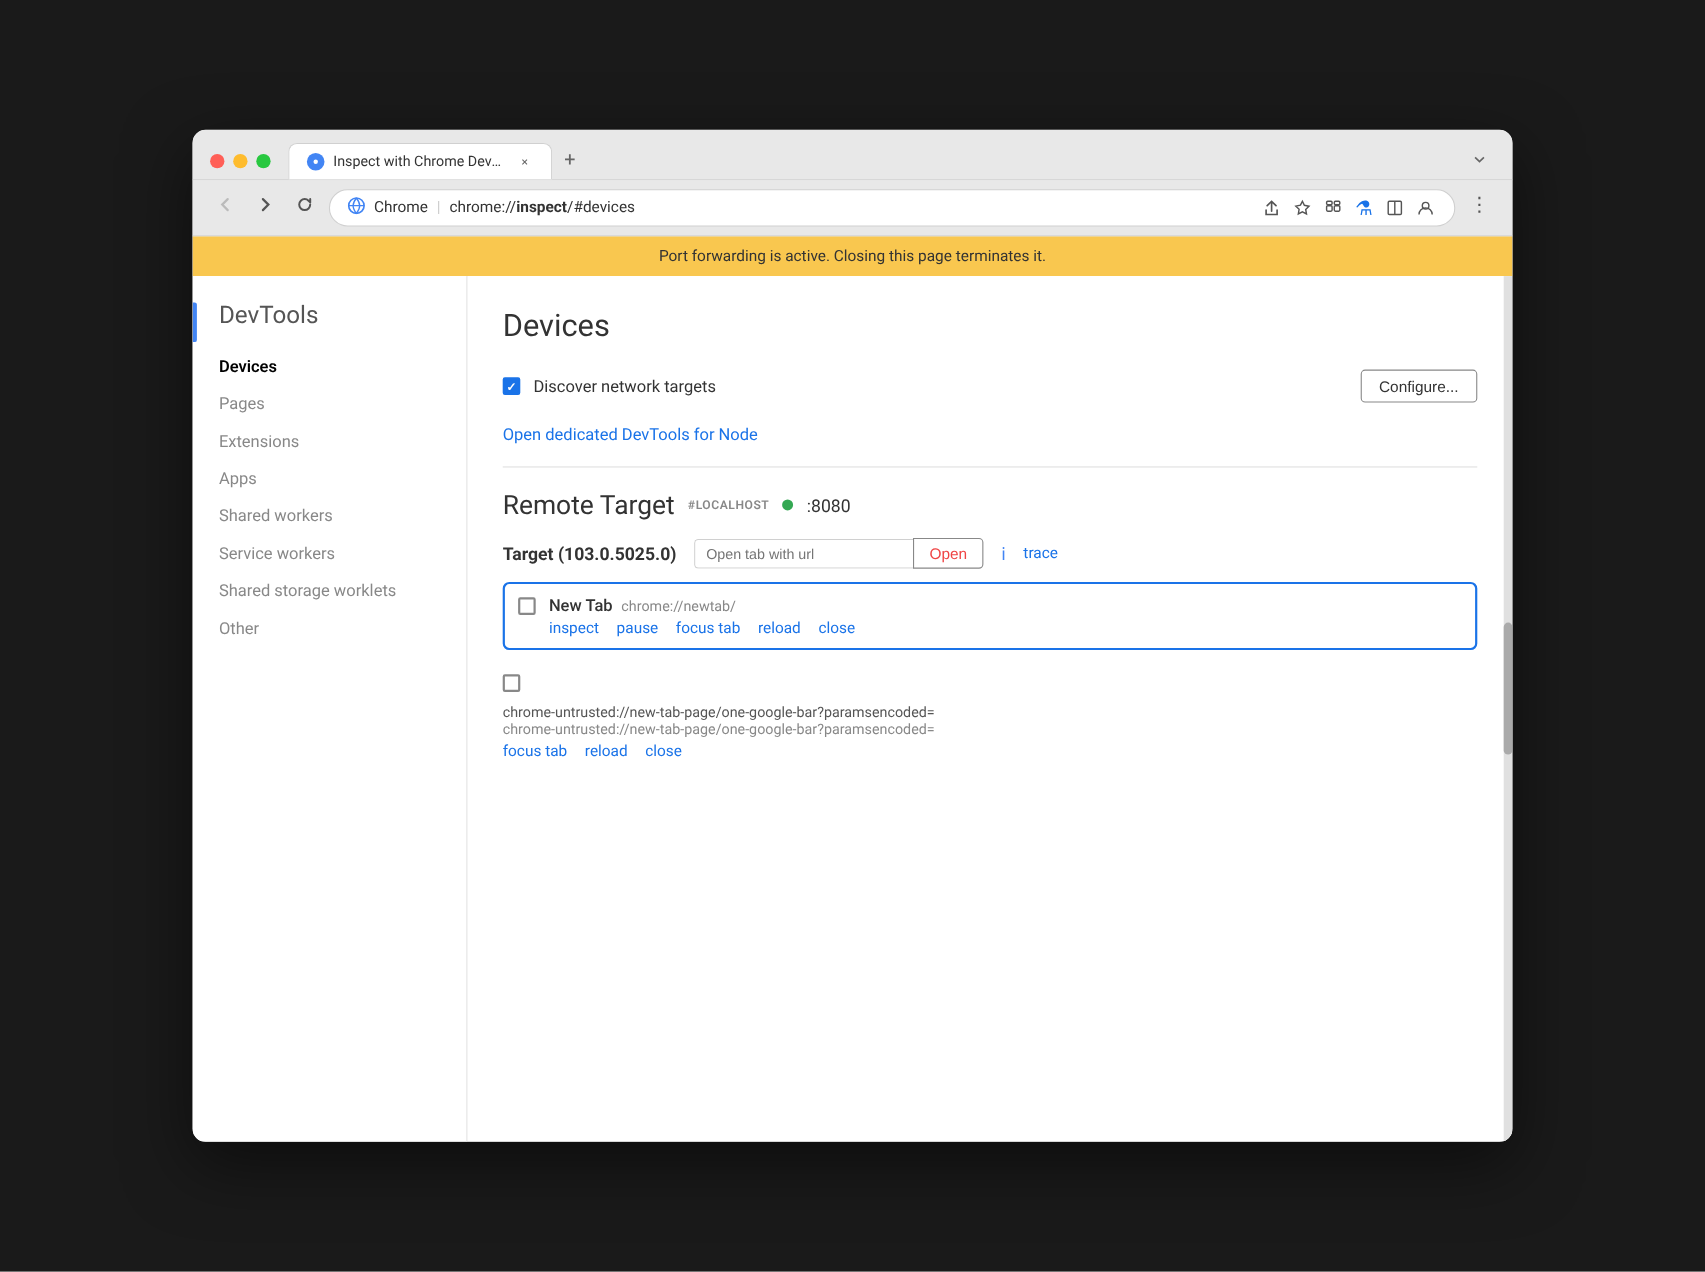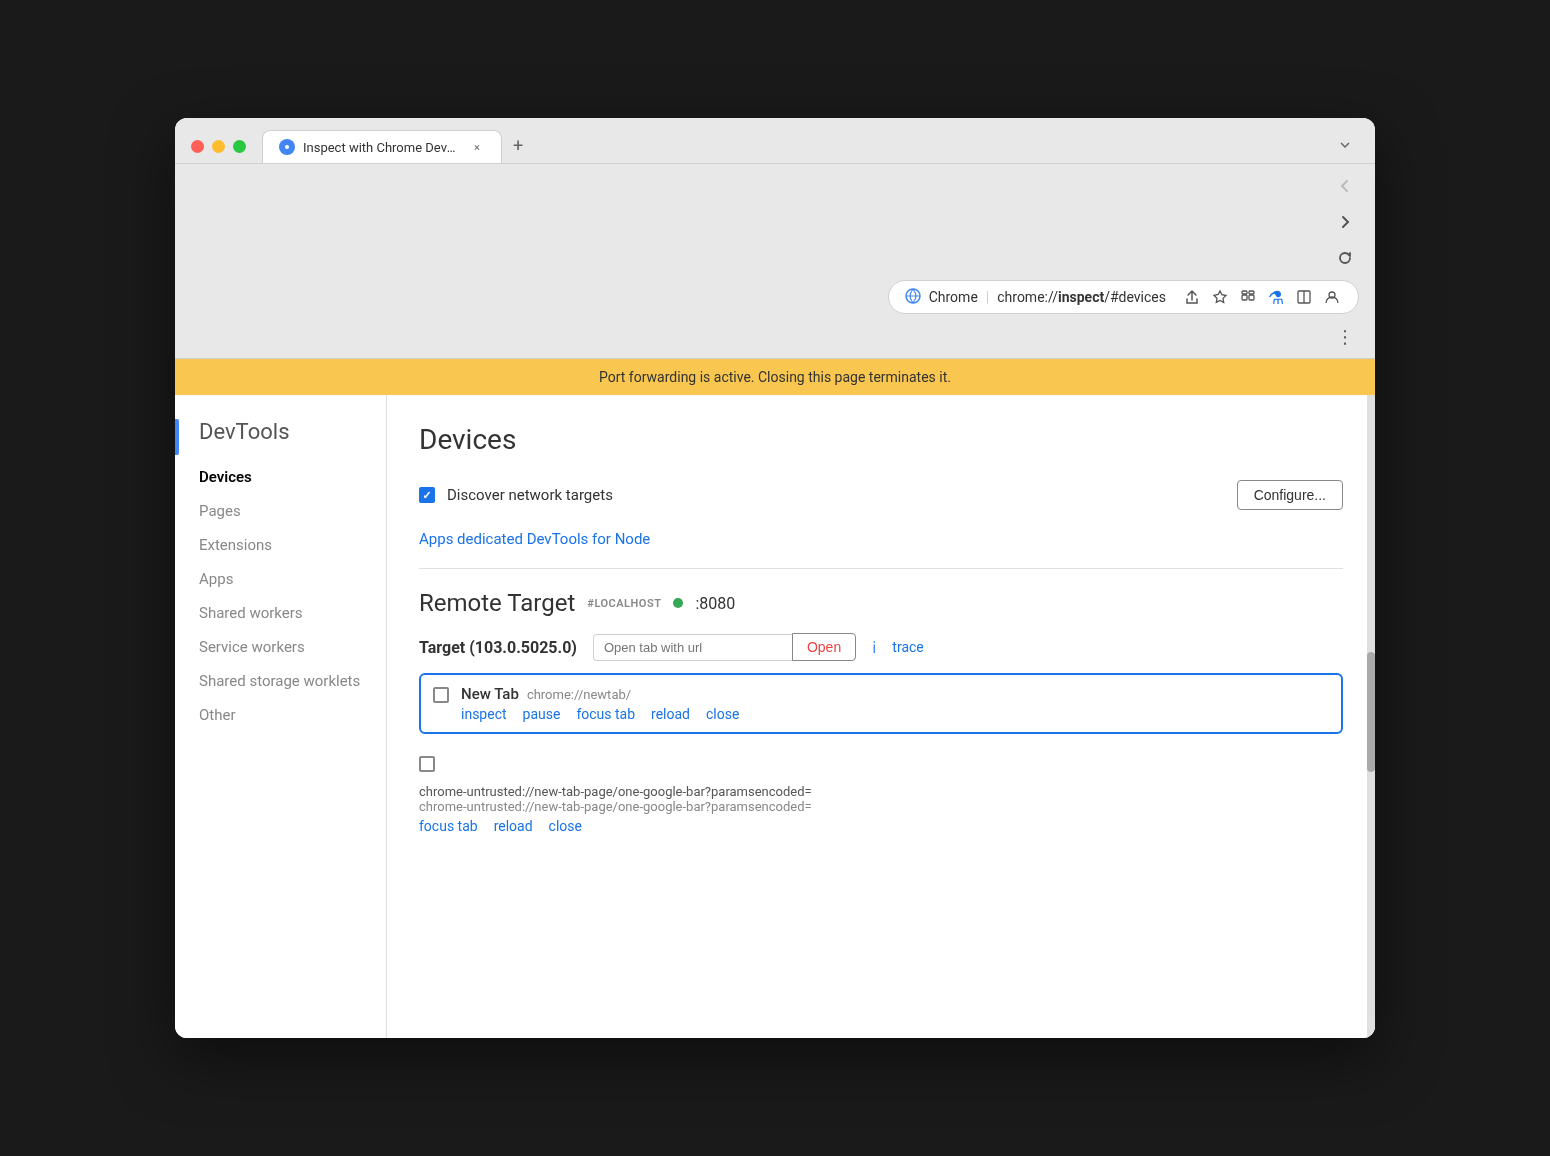--- a/index.html
+++ b/index.html
@@ -113,24 +113,23 @@
       border-radius: 4px;
       cursor: pointer;
       color: #666;
       margin-bottom: 4px;
     }
     
     .nav-bar {
       background: #e8e8e8;
       padding: 8px 16px;
       display: flex;
-      align-items: flex-end;
+      align-items: flex-start;
       gap: 8px;
       border-bottom: 1px solid #d0d0d0;
-      flex-direction: column;
     }
     .nav-btn {
       width: 28px;
       height: 28px;
       display: flex;
       align-items: center;
       justify-content: center;
       border-radius: 50%;
       cursor: pointer;
       color: #555;
@@ -169,21 +168,21 @@
       font-weight: 400;
     }
     
     .main-content {
       display: flex;
       flex: 1;
       overflow: hidden;
     }
     
     .sidebar {
-      width: 212px;
+      width: 250px;
       padding: 24px 0;
       border-right: 1px solid #e0e0e0;
       flex-shrink: 0;
       background: #fff;
       position: relative;
     }
     .sidebar-indicator {
       position: absolute;
       left: 0;
       top: 24px;
@@ -593,21 +592,21 @@
         
         <div class="option-row">
           <label>
             <div class="checkbox-custom checked"></div>
             <span>Discover network targets</span>
           </label>
           <button class="option-btn">Configure...</button>
         </div>
 
         
-        <a class="devtools-link">Apps dedicated DevTools for Node</a>
+        <a class="devtools-link">Open dedicated DevTools for Node</a>
 
         <hr class="divider">
 
         
         <div class="remote-target-header">
           <span class="remote-target-title">Remote Target</span>
           <span class="remote-target-host">#LOCALHOST</span>
           <span class="status-dot"></span>
           <span class="remote-target-port">:8080</span>
         </div>

